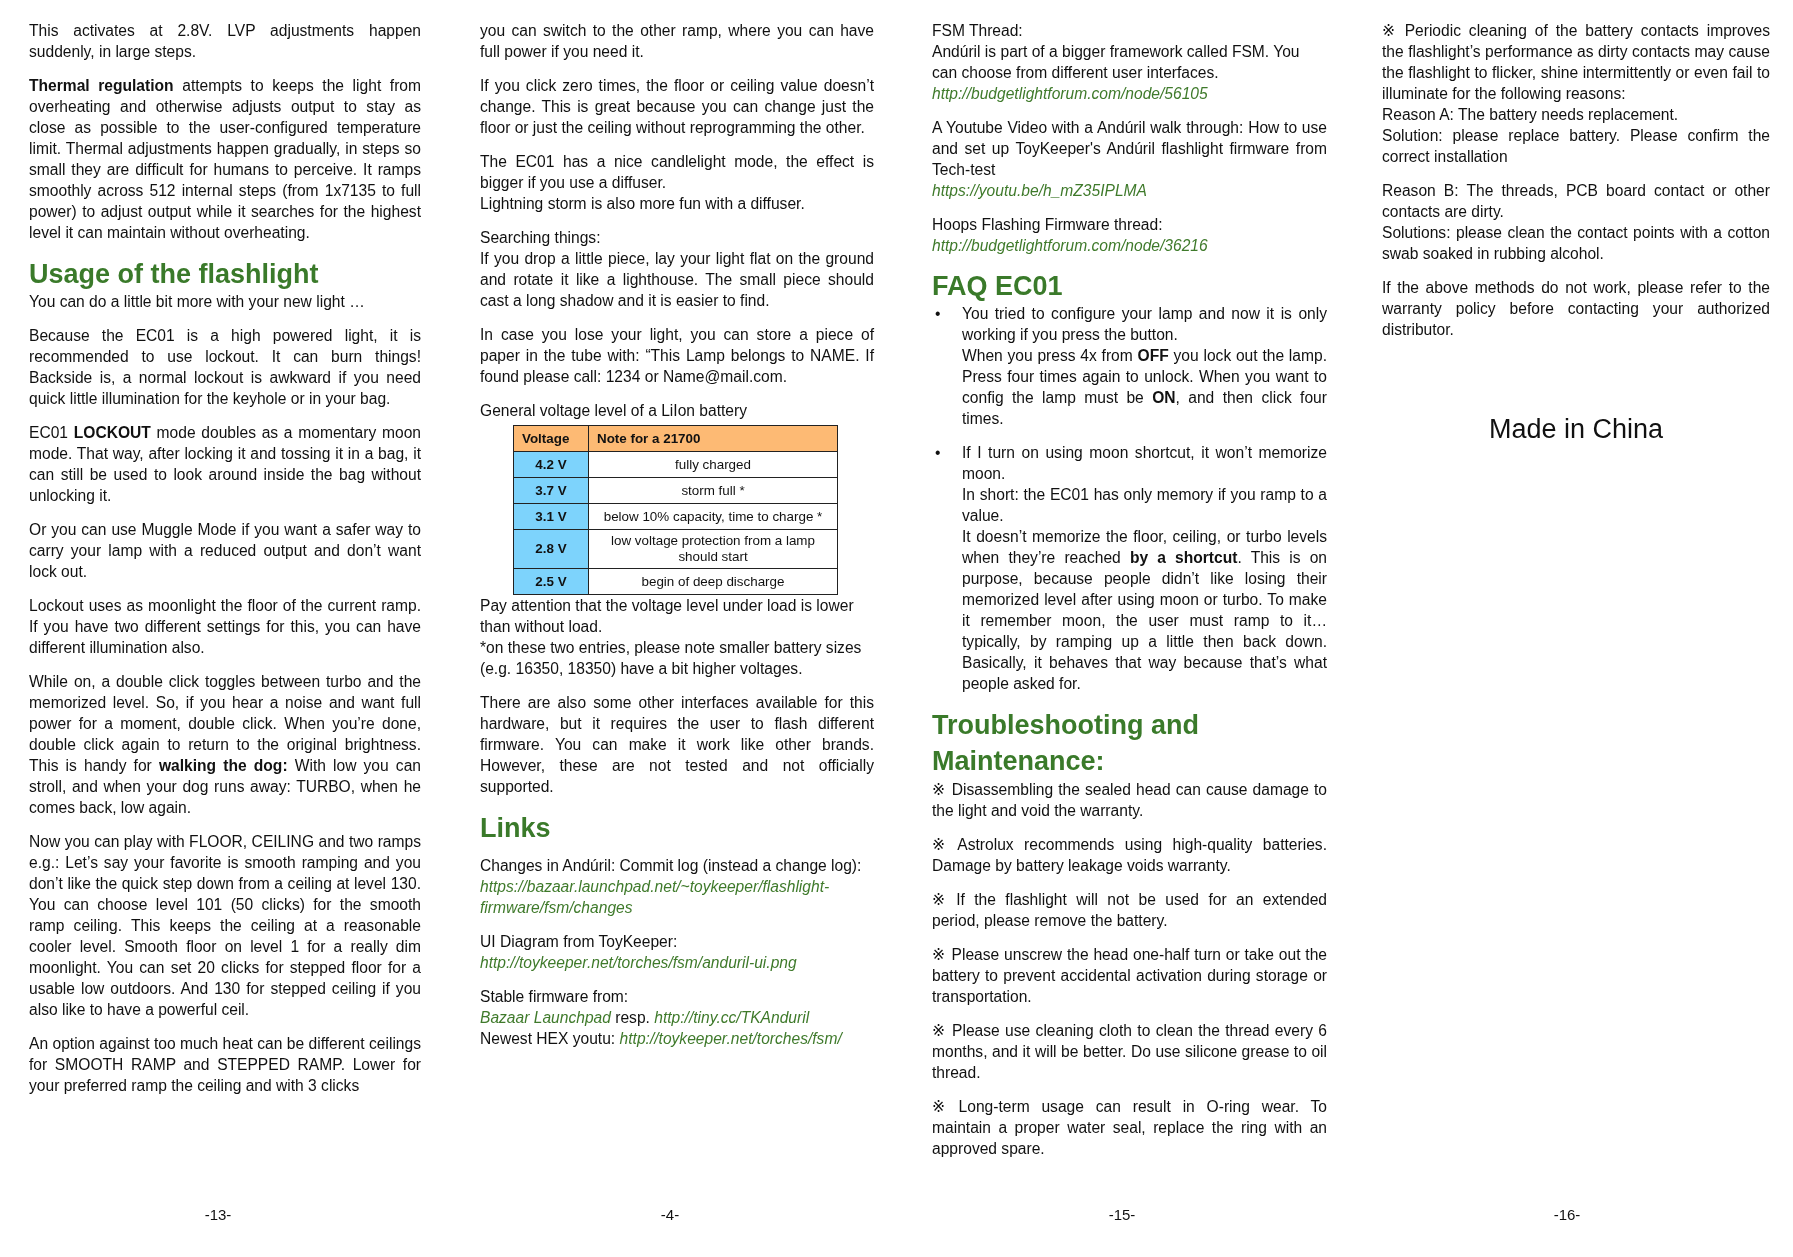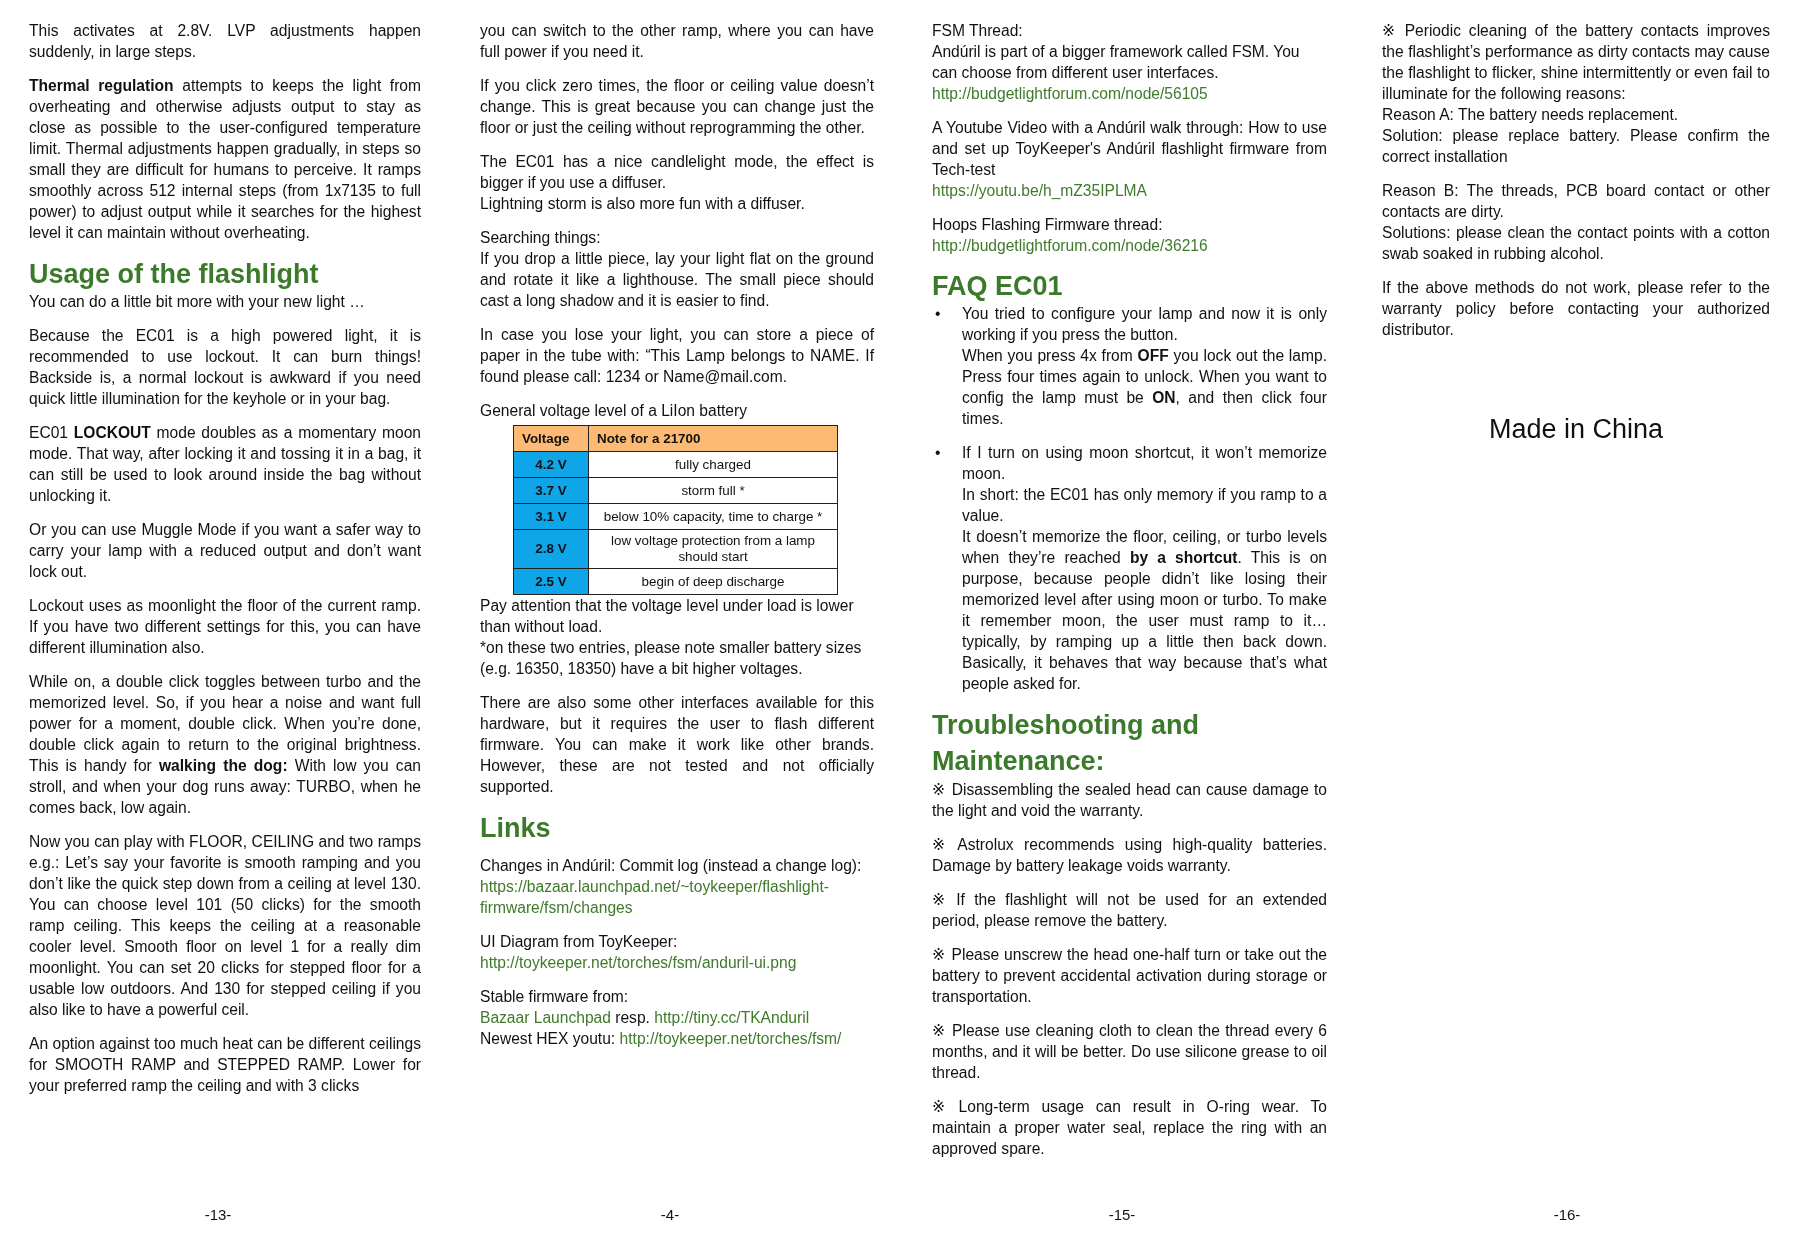--- a/index.html
+++ b/index.html
@@ -7,26 +7,26 @@
     font-family: "Liberation Sans", "DejaVu Sans", sans-serif; color: #111; }
   .col { position: absolute; top: 20px; font-size: 15.6px; line-height: 21px; text-align: justify; }
   #c1 { left: 29px; width: 392px; }
   #c2 { left: 480px; width: 394px; }
   #c3 { left: 932px; width: 395px; }
   #c4 { left: 1382px; width: 388px; }
   p { margin: 0 0 13px 0; }
   p.tight { margin-bottom: 0; }
   .h { color: #3a7a2a; font-weight: bold; font-size: 27px; line-height: 34px; margin: 14px 0 0 0; text-align: left; }
   .h.small-gap { margin-top: 10px; }
-  .link { color: #3f7a2b; }
+  .link { color: #3f7a2b; font-style: italic; }
   b { font-weight: bold; }
   table.vt { border-collapse: collapse; margin: 4px 0 0 33px; font-size: 13.4px; line-height: 16px; }
   table.vt td, table.vt th { border: 1.5px solid #222; padding: 3px 8px; text-align: left; height: 19px; }
   table.vt th { background: #fdba74; font-weight: bold; }
-  table.vt td.v { background: #0ea5e9; font-weight: bold; text-align: center; width: 58px; }
+  table.vt td.v { background: #7dd3fc; font-weight: bold; text-align: center; width: 58px; }
   table.vt td.n { width: 232px; text-align: center; }
   ul.faq { list-style: none; margin: 0; padding: 0; }
   ul.faq li { position: relative; padding-left: 30px; margin-bottom: 13px; }
   ul.faq li .bullet { position: absolute; left: 3px; top: 0; }
   .made { position: absolute; left: 1382px; width: 388px; top: 412px; text-align: center; font-size: 27px; line-height: 34px; }
   .pgnum { position: absolute; top: 1206px; font-size: 15px; width: 60px; text-align: center; }
   .mark { margin-right: 6px; }
 </style>
 </head>
 <body>

